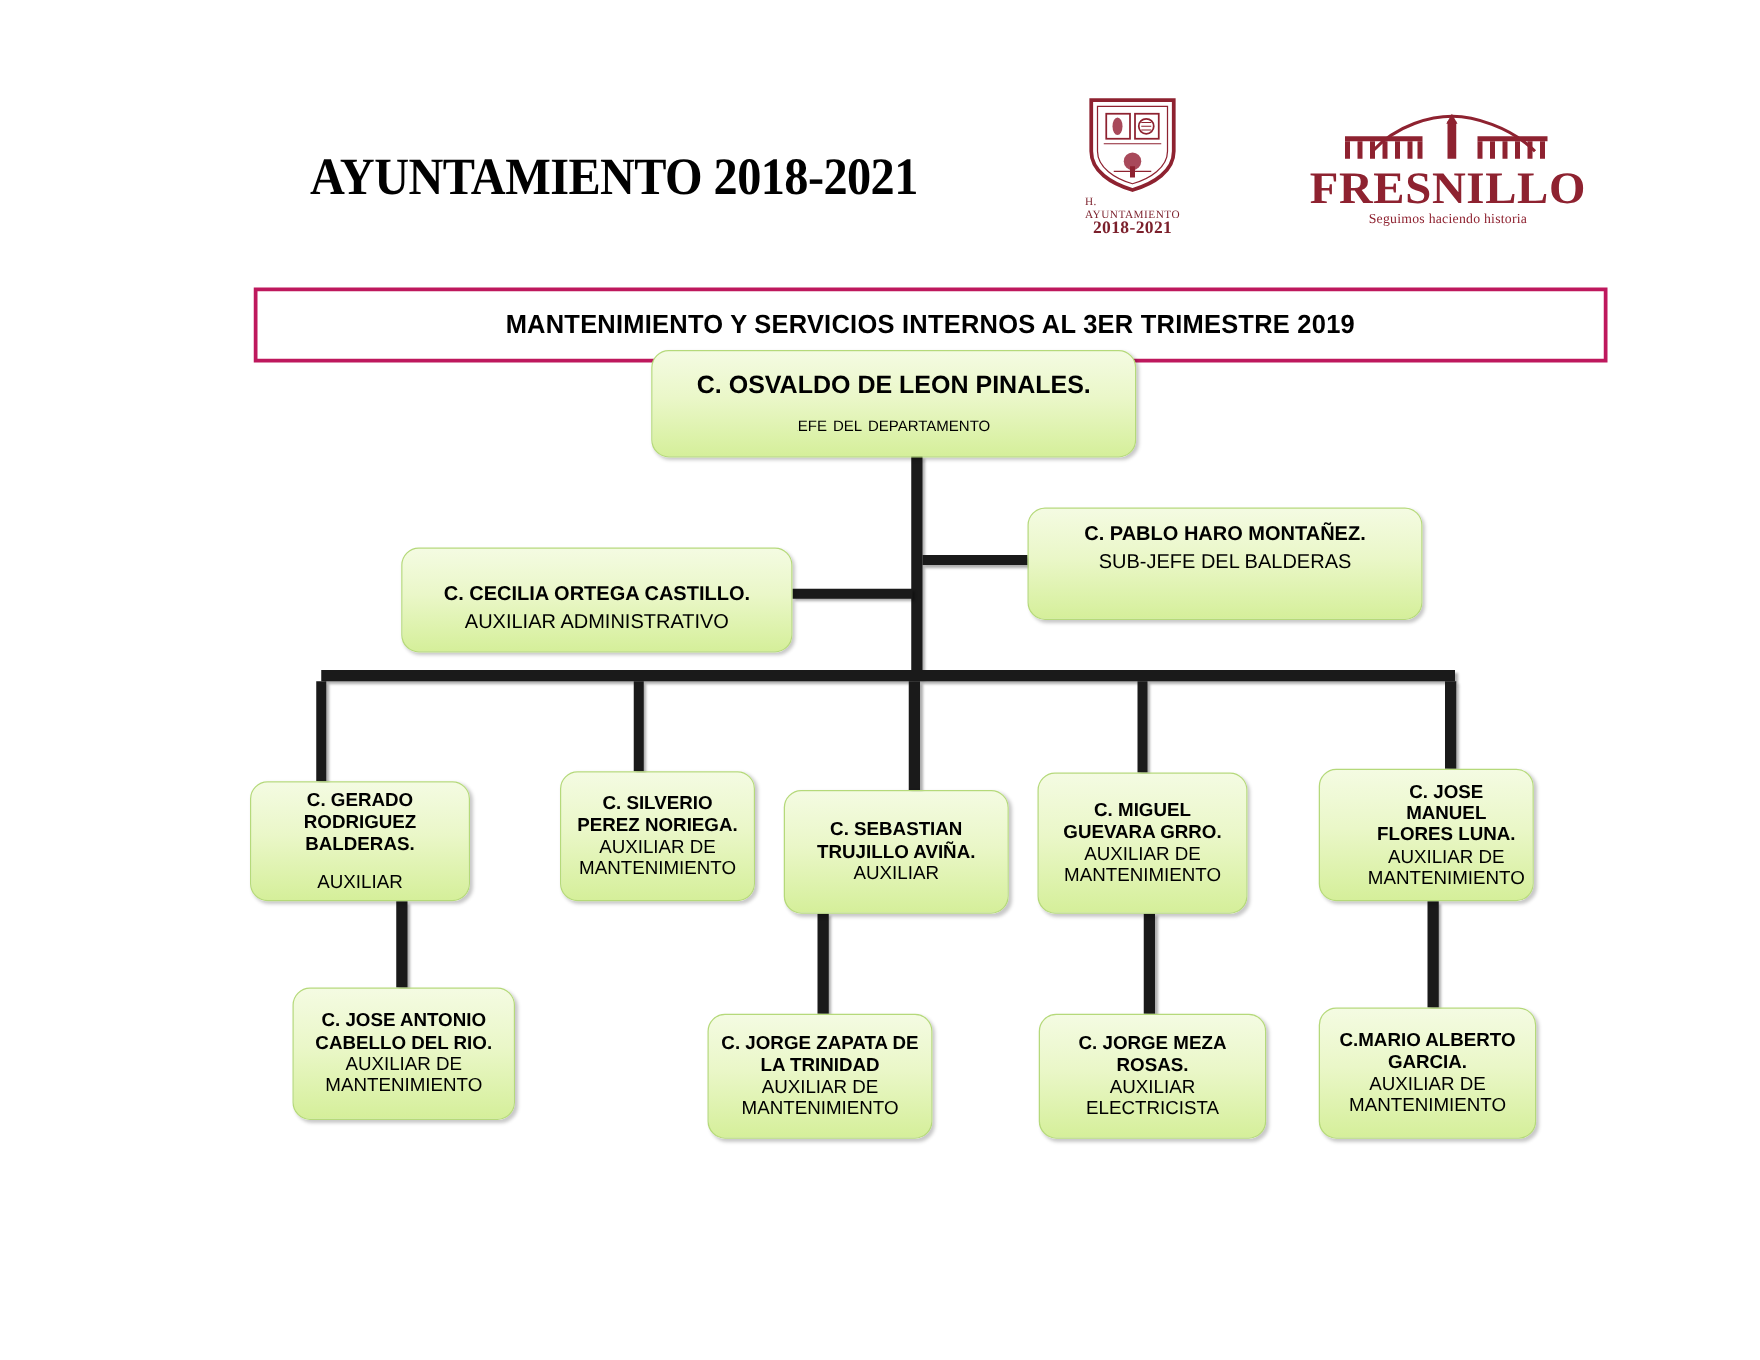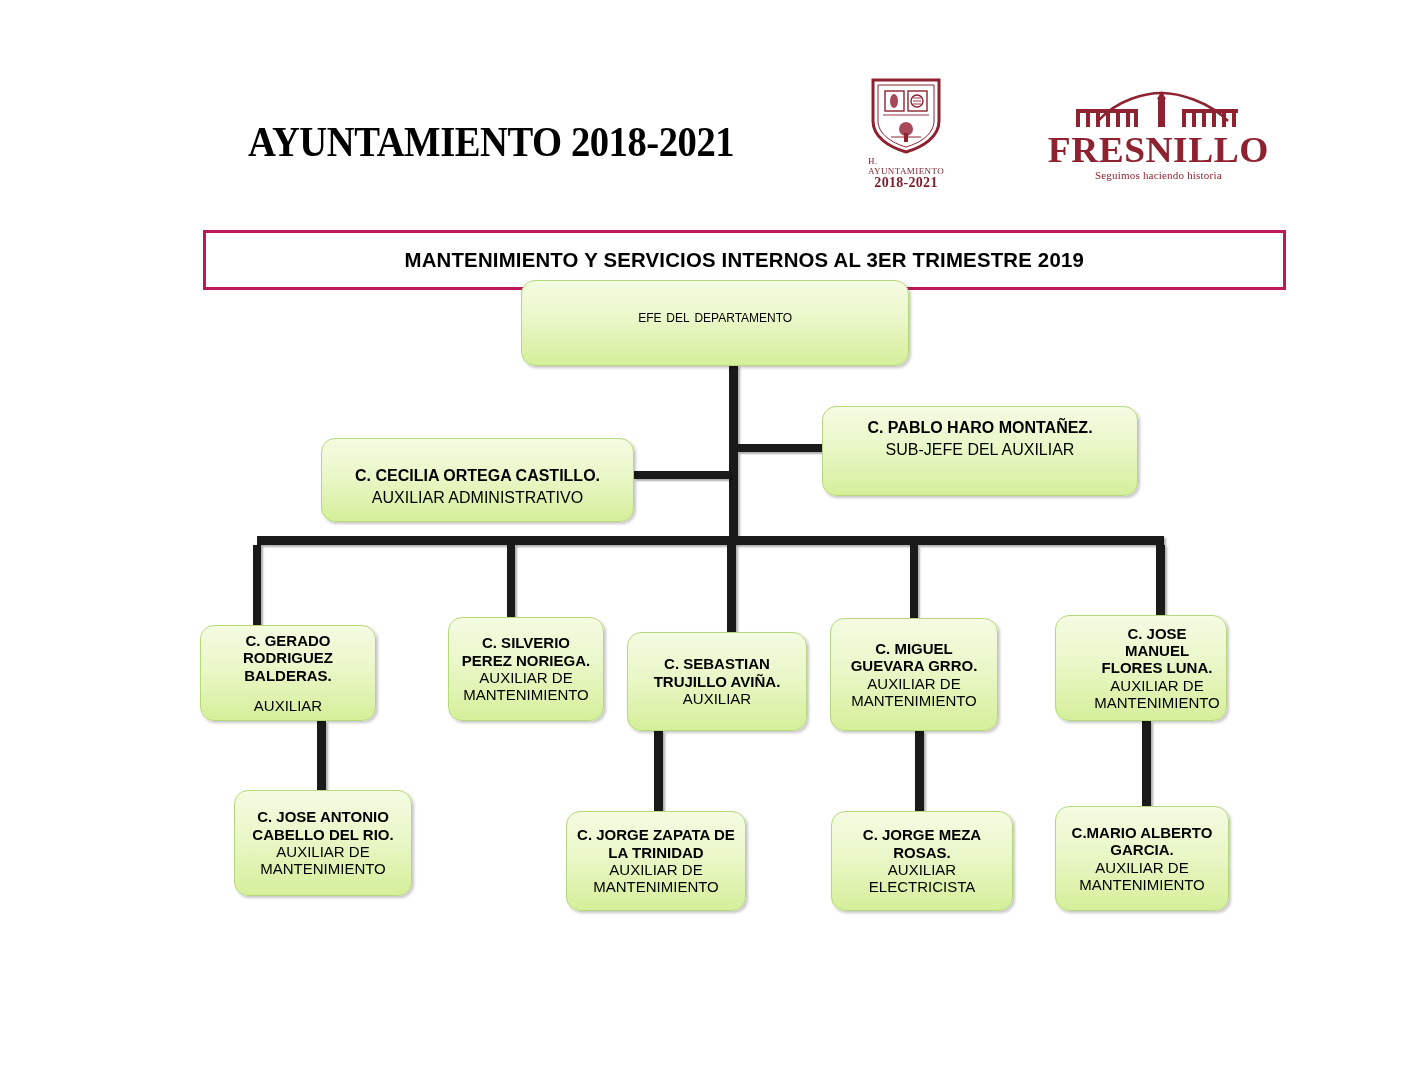--- a/index.html
+++ b/index.html
@@ -240,26 +240,27 @@
 <div class="bar" style="left:727px; top:545px; width:9px; height:87px;"></div>
 <div class="bar" style="left:910px; top:545px; width:8px; height:73px;"></div>
 <div class="bar" style="left:1156px; top:545px; width:9px; height:70px;"></div>
 
 <div class="bar" style="left:317px; top:721px; width:9px; height:69px;"></div>
 <div class="bar" style="left:654px; top:731px; width:9px; height:80px;"></div>
 <div class="bar" style="left:915px; top:731px; width:9px; height:80px;"></div>
 <div class="bar" style="left:1142px; top:721px; width:9px; height:85px;"></div>
 
 <div class="node" id="node-jefe" style="left:521px; top:280px; width:388px; height:86px;">
+  <div class="nm">C. OSVALDO DE LEON PINALES.</div>
   <div class="rl">Jefe del Departamento</div>
 </div>
 
 <div class="node" id="node-subjefe" style="left:822px; top:406px; width:316px; height:90px;">
   <div class="nm">C. PABLO HARO MONTAÑEZ.</div>
-  <div class="rl">SUB-JEFE DEL AUXILIAR</div>
+  <div class="rl">SUB-JEFE DEL BALDERAS</div>
 </div>
 
 <div class="node" id="node-aux-admin" style="left:321px; top:438px; width:313px; height:84px;">
   <div class="nm">C. CECILIA ORTEGA CASTILLO.</div>
   <div class="rl">AUXILIAR ADMINISTRATIVO</div>
 </div>
 
 <div class="node node-l2" style="left:200px; top:625px; width:176px; height:96px;justify-content:space-between;">
   <div class="nm">C. GERADO RODRIGUEZ BALDERAS.</div>
   <div class="rl">AUXILIAR</div>

